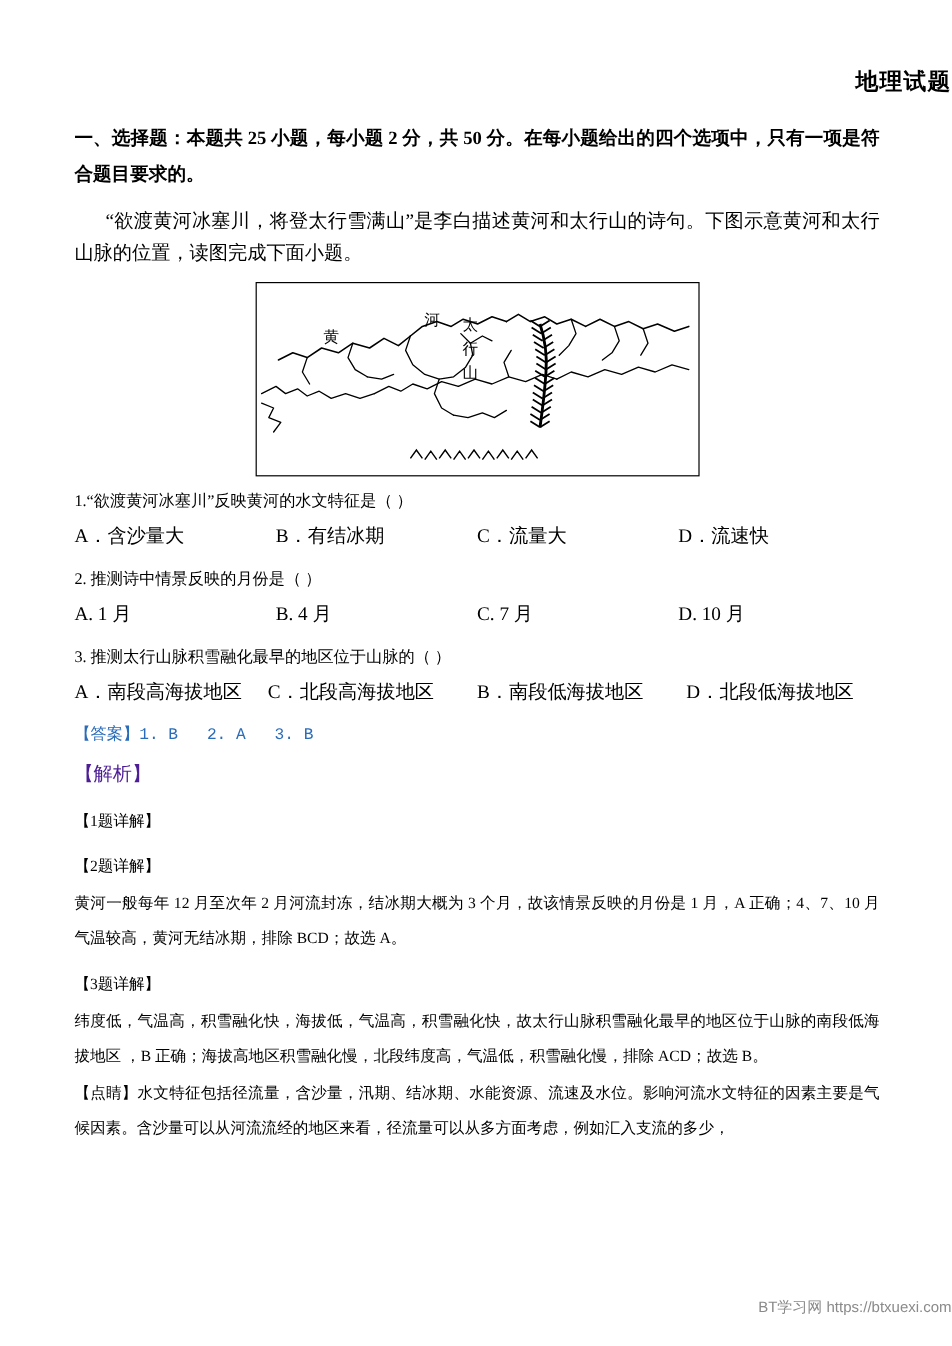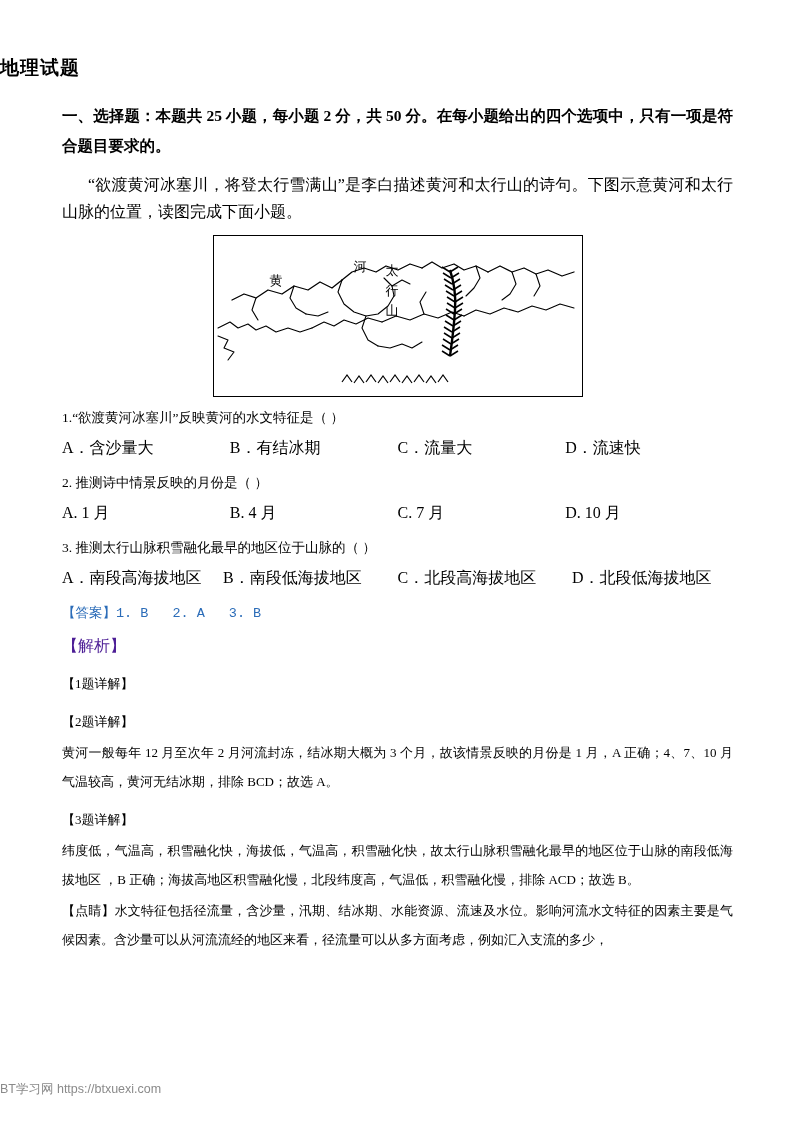--- a/index.html
+++ b/index.html
@@ -16,21 +16,21 @@
     overflow: hidden;
   }
   .page {
     position: relative;
     width: 793px;
     height: 1122px;
     padding: 0;
     box-sizing: border-box;
   }
   .doc-title {
-    text-align: left;
+    text-align: right;
     font-size: 19px;
     font-weight: bold;
     margin: 0;
     padding-top: 55px;
     letter-spacing: 1px;
   }
   .content {
     padding: 0 60px 0 62px;
   }
   .section-head {
@@ -98,21 +98,21 @@
     font-size: 13px;
     line-height: 29px;
     margin-top: 2px;
     text-align: justify;
   }
   .footer {
     position: absolute;
     left: 0;
     right: 0;
     bottom: 24px;
-    text-align: left;
+    text-align: right;
     color: #8a8a8a;
     font-size: 12.5px;
     font-family: "Liberation Sans", sans-serif;
   }
   
   .map-svg { display:block; }
   .map-label {
     position: absolute;
     font-family: "Liberation Serif", "DejaVu Serif", serif;
     font-size: 13px;
@@ -193,22 +193,22 @@
     <div class="opts">
       <div>A. 1 月</div>
       <div>B. 4 月</div>
       <div>C. 7 月</div>
       <div>D. 10 月</div>
     </div>
 
     <div class="q">3. 推测太行山脉积雪融化最早的地区位于山脉的（    ）</div>
     <div class="opts wide">
       <div>A．南段高海拔地区</div>
+      <div>C．北段高海拔地区</div>
       <div>B．南段低海拔地区</div>
-      <div>C．北段高海拔地区</div>
       <div>D．北段低海拔地区</div>
     </div>
 
     <div class="answer-line">
       <span>【答案】</span><span>1. B</span><span class="sp"></span><span>2. A</span><span class="sp"></span><span>3. B</span>
     </div>
 
     <div class="analysis-label">【解析】</div>
 
     <div class="detail-head">【1题详解】</div>

